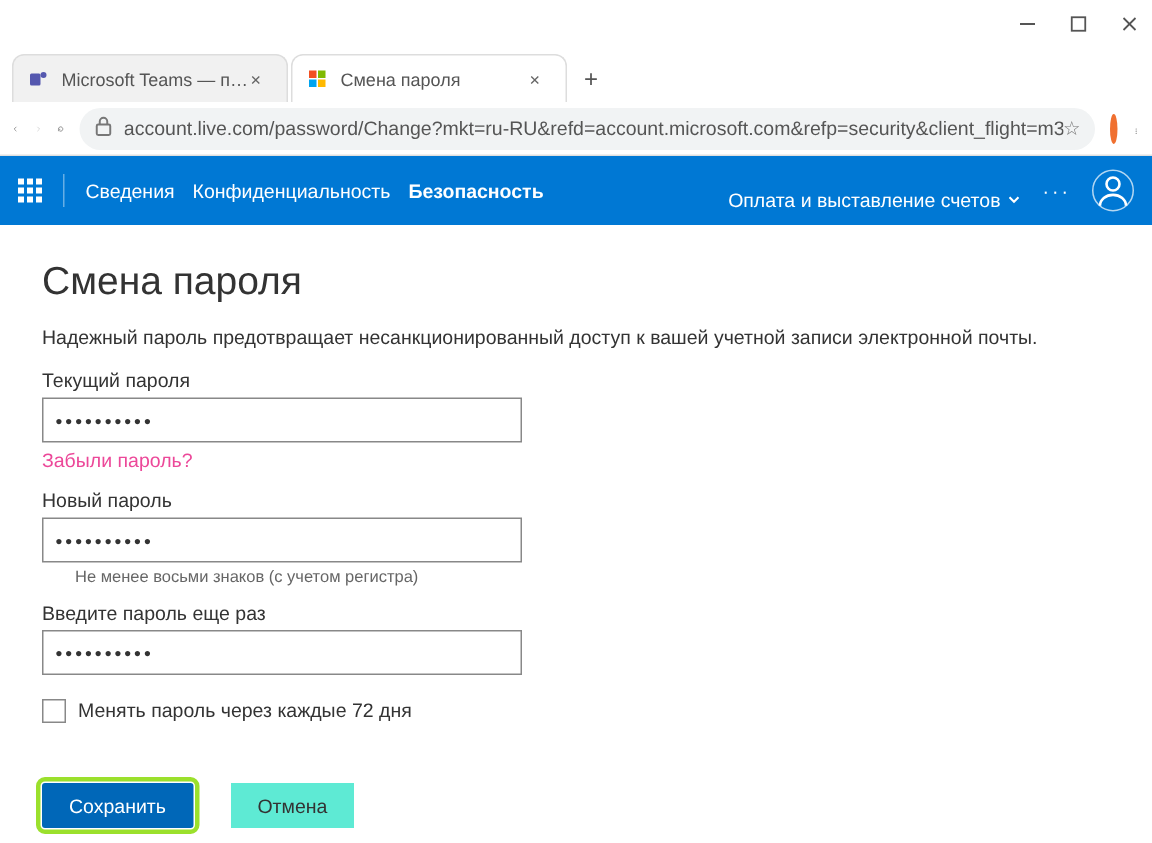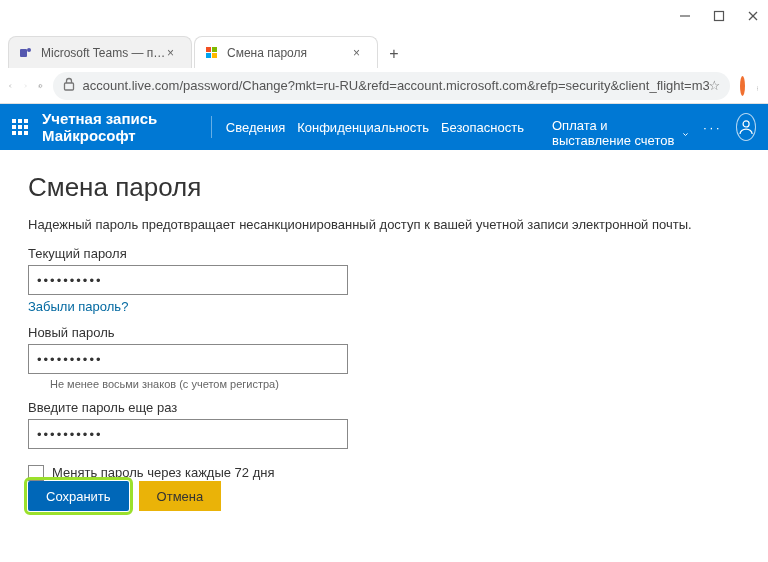--- a/index.html
+++ b/index.html
@@ -24,40 +24,40 @@
 .star { color: #777; }
 .ext { width: 20px; height: 20px; border-radius: 50%; background: #f07030; }
 .menubtn { width: 20px; color: #666; }
 
 .ms-header { height: 46px; background: #0078d4; color: #fff; display: flex; align-items: center; padding: 0 12px; font-size: 13px; gap: 14px; }
 .waffle { display: grid; grid-template-columns: repeat(3, 4px); grid-gap: 2px; }
 .waffle span { width: 4px; height: 4px; background: #fff; }
 .brand { font-size: 15px; font-weight: 600; margin-right: 6px; }
 .ms-sep { width: 1px; height: 22px; background: rgba(255,255,255,0.4); }
 .ms-nav { display: flex; gap: 12px; font-size: 13px; }
-.ms-nav .navitem.active { font-weight: 400; }
+.ms-nav .navitem.active { font-weight: 700; }
 .ms-spacer { flex: 1; }
 .billing { display: flex; align-items: center; gap: 4px; margin-top: 12px; }
 .ellipsis { letter-spacing: 2px; }
 .avatar { width: 28px; height: 28px; border: 1px solid rgba(255,255,255,0.7); border-radius: 50%; display: flex; align-items: center; justify-content: center; }
 
 .content { padding: 22px 28px; color: #333; }
 h1 { font-size: 26px; font-weight: 400; margin-bottom: 14px; }
 .desc { font-size: 13px; margin-bottom: 14px; }
 .label { font-size: 13px; margin-bottom: 4px; margin-top: 10px; }
 .pwd { width: 320px; height: 30px; border: 1px solid #888; padding: 4px 8px; font-size: 13px; letter-spacing: 2px; display: flex; align-items: center; color: #333; }
-.link { color: #0369a1; font-size: 13px; margin-top: 4px; display: inline-block; }
+.link { color: #ec4899; font-size: 13px; margin-top: 4px; display: inline-block; }
 .hint { font-size: 11px; color: #666; margin-top: 4px; padding-left: 22px; }
 .chkrow { display: flex; align-items: flex-start; gap: 8px; margin-top: 16px; }
 .chkbox { width: 16px; height: 16px; border: 1px solid #888; background: #fff; }
 .chkrow .clabel { font-size: 13px; }
-.actions { display: flex; gap: 10px; }
+.actions { margin-top: 40px; display: flex; gap: 25px; }
 .btn { height: 30px; padding: 0 18px; font-size: 13px; border: none; cursor: pointer; display: flex; align-items: center; }
 .btn.primary { background: #0067b8; color: #fff; outline: 3px solid #9be02c; outline-offset: 1px; border-radius: 2px; }
-.btn.secondary { background: #eab308; color: #333; }
+.btn.secondary { background: #5eead4; color: #333; }
 
 svg { width: 100%; height: 100%; }
 </style>
 </head>
 <body>
 
 <div class="titlebar">
   <div class="wbtn">
       <svg viewBox="0 0 14 14">
         <line x1="2" y1="7" x2="12" y2="7" stroke="#555" stroke-width="1.2"></line>
@@ -140,21 +140,20 @@
       <span></span>
       <span></span>
       <span></span>
       <span></span>
       <span></span>
       <span></span>
       <span></span>
       <span></span>
       <span></span>
     </div>
-  <span class="brand">Учетная запись Майкрософт</span>
   <div class="ms-sep"></div>
   <div class="ms-nav">
     <span class="navitem">Сведения</span>
     <span class="navitem">Конфиденциальность</span>
     <span class="navitem active">Безопасность</span>
   </div>
   <div class="ms-spacer"></div>
   <div class="billing">
     <span>Оплата и выставление счетов</span>
     <span><svg width="10" height="10" viewBox="0 0 10 10">

